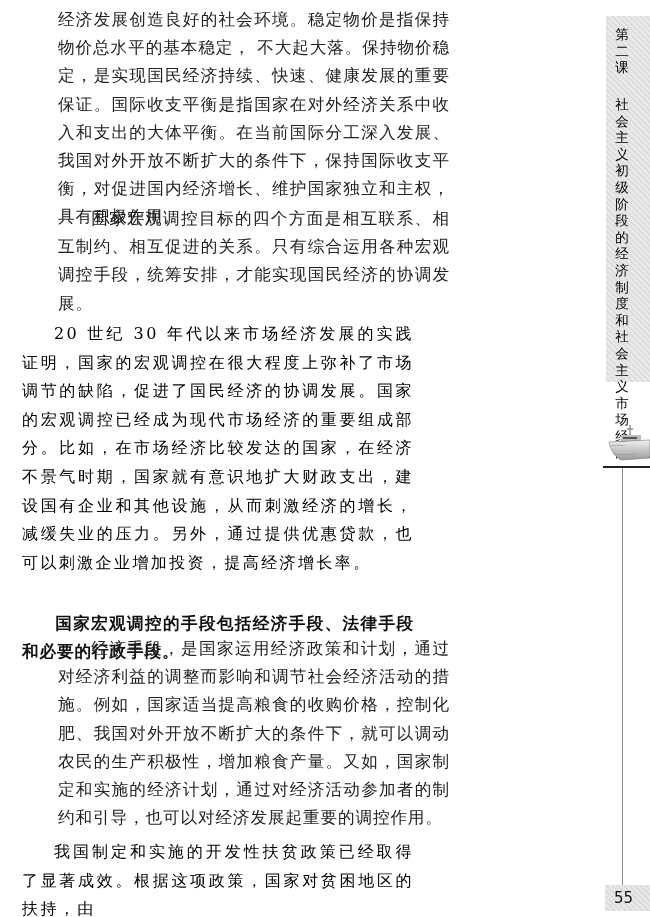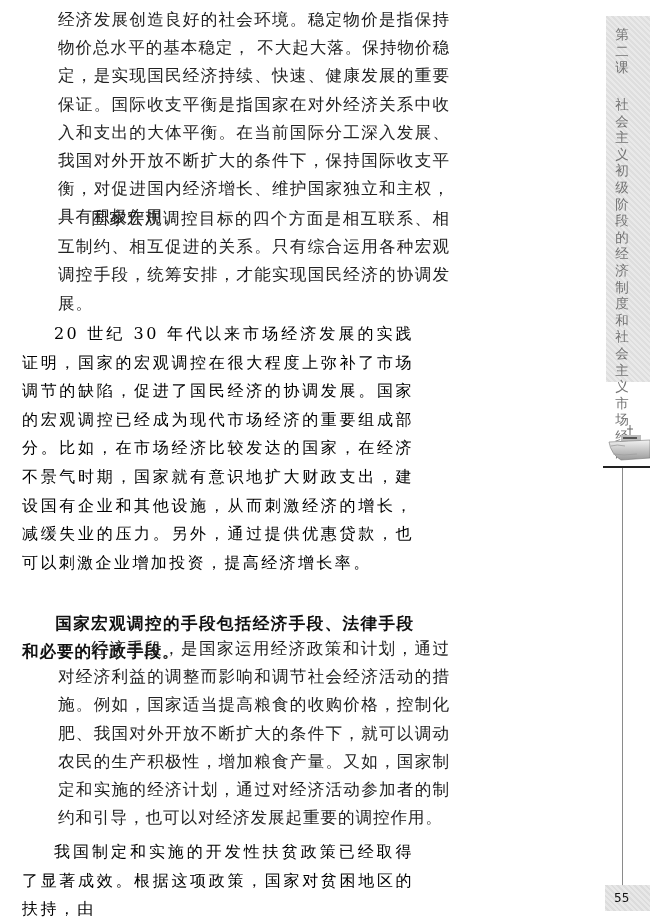--- a/index.html
+++ b/index.html
@@ -23,35 +23,35 @@
 
     
     .band {
       position:absolute; left:606px; top:16px; width:44px; height:366px;
       background:#e4e4e4;
       background-image:repeating-linear-gradient(45deg,#e9e9e9 0 2px,#dedede 2px 4px);
     }
     .vtext {
       position:absolute; left:612px; width:20px;
       font-family:"DejaVu Sans", sans-serif; font-size:13.5px; line-height:16.6px;
-      color:#737373; text-align:center; word-break:break-all;
+      color:#000000; text-align:center; word-break:break-all;
     }
     .ship {
       position:absolute; left:603px; top:420px; width:47px; height:44px;
     }
     .hline { position:absolute; left:603px; top:466px; width:47px; height:2px; background:#222; }
     .vline { position:absolute; left:622px; top:468px; width:1px; height:417px; background:#8a8a8a; }
     .pnum-box {
       position:absolute; left:605px; top:885px; width:45px; height:26px;
       background:#e2e2e2;
       background-image:repeating-linear-gradient(45deg,#e8e8e8 0 2px,#dcdcdc 2px 4px);
     }
     .pnum {
       position:absolute; left:614px; top:885px; font-family:"DejaVu Sans", sans-serif;
-      font-size:12px; line-height:26px; color:#111;
+      font-size:15px; line-height:26px; color:#111;
     }
   </style>
 </head>
 <body>
 
 <div class="page">
 
   <div class="col">
     <div class="p sans" style="top:6px;">经济发展创造良好的社会环境。稳定物价是指保持物价总水平的基本稳定， 不大起大落。保持物价稳定，是实现国民经济持续、快速、健康发展的重要保证。国际收支平衡是指国家在对外经济关系中收入和支出的大体平衡。在当前国际分工深入发展、我国对外开放不断扩大的条件下，保持国际收支平衡，对促进国内经济增长、维护国家独立和主权，具有积极作用。</div>
     <div class="p sans indent" style="top:205px;">国家宏观调控目标的四个方面是相互联系、相互制约、相互促进的关系。只有综合运用各种宏观调控手段，统筹安排，才能实现国民经济的协调发展。</div>

